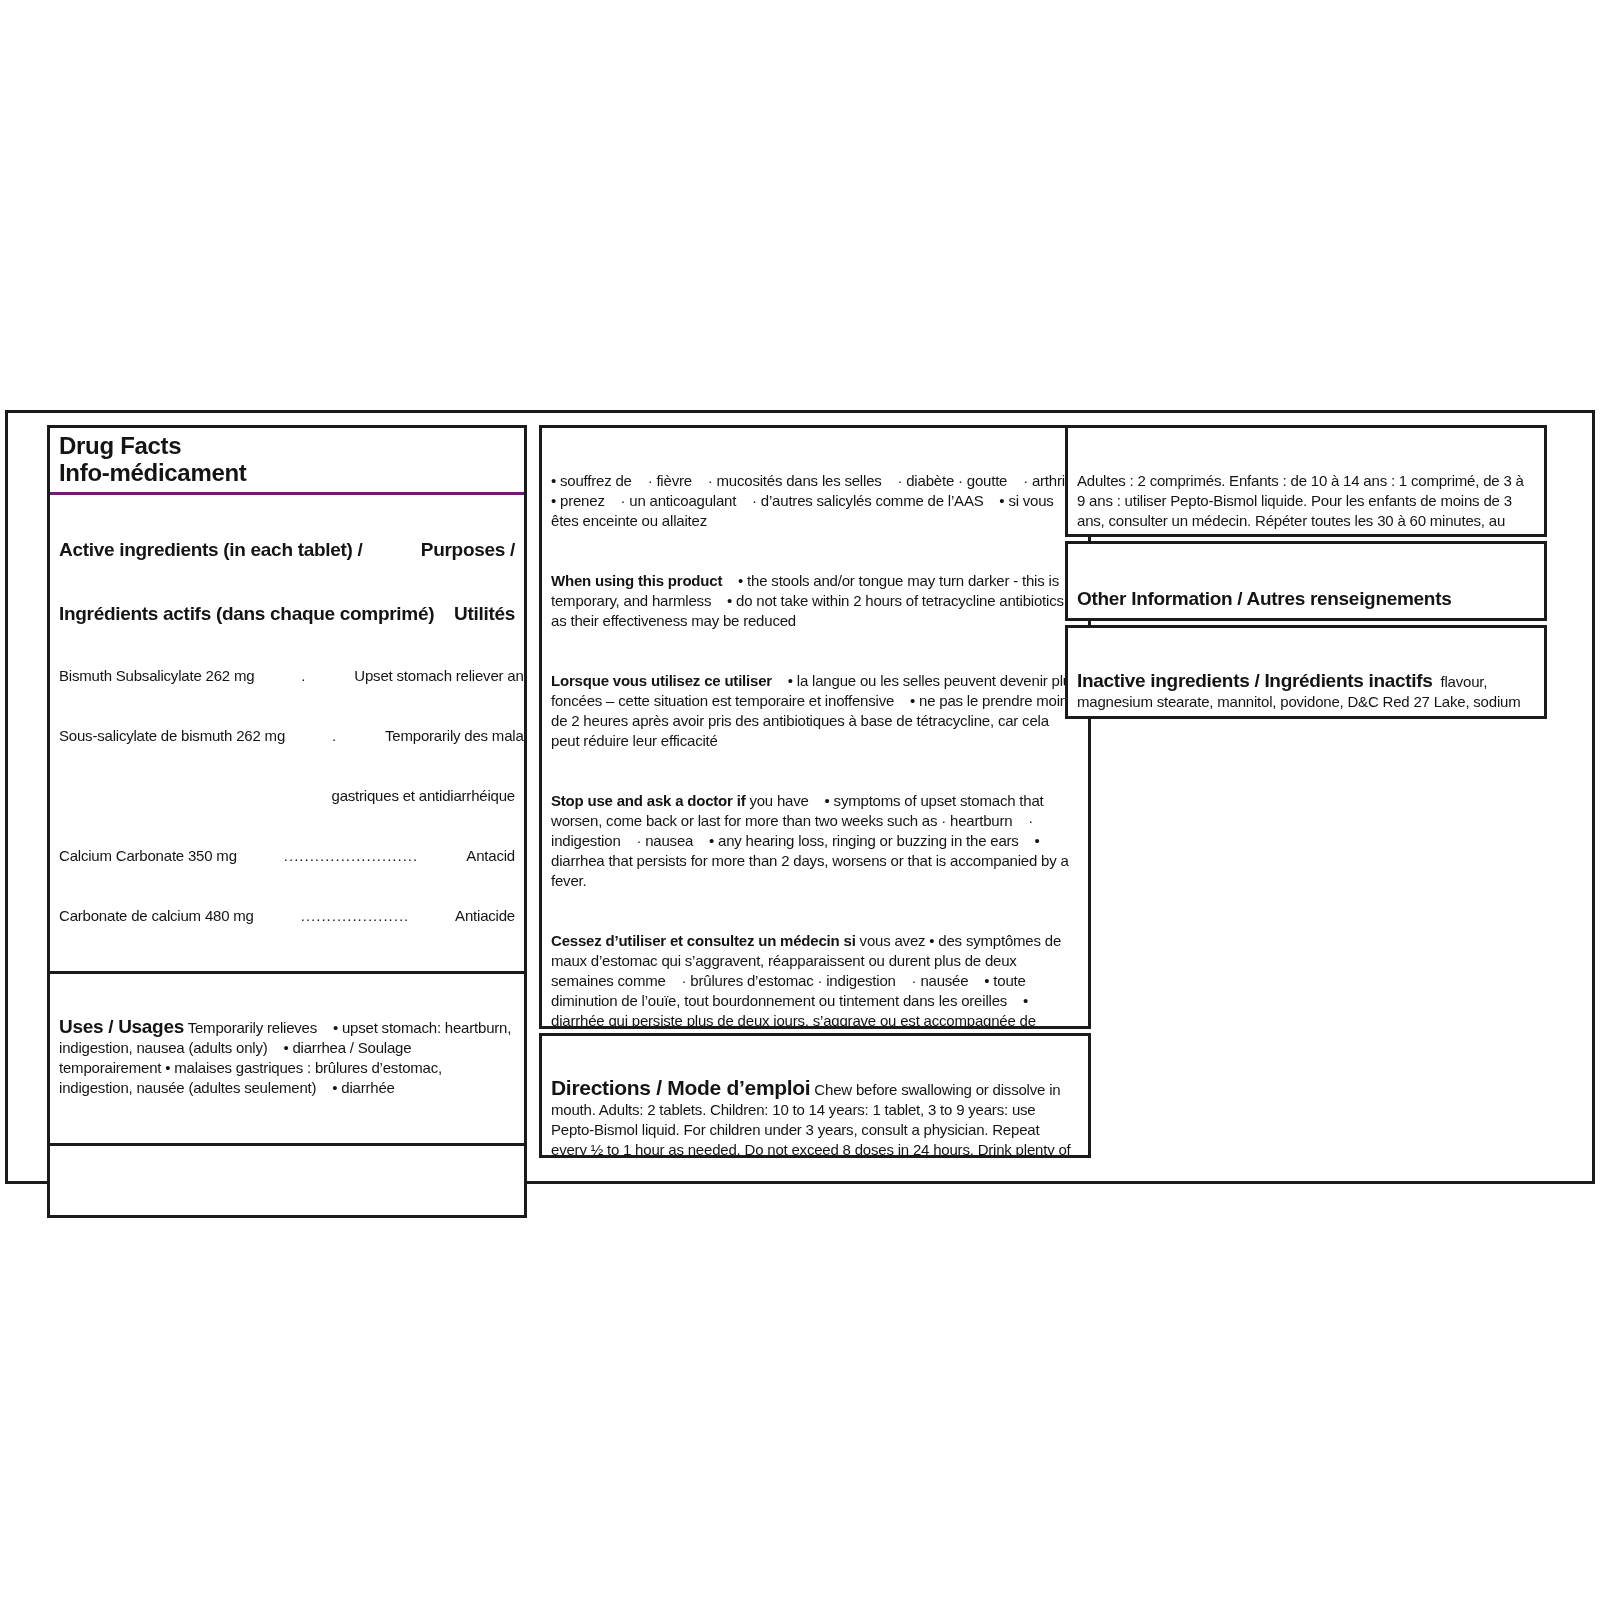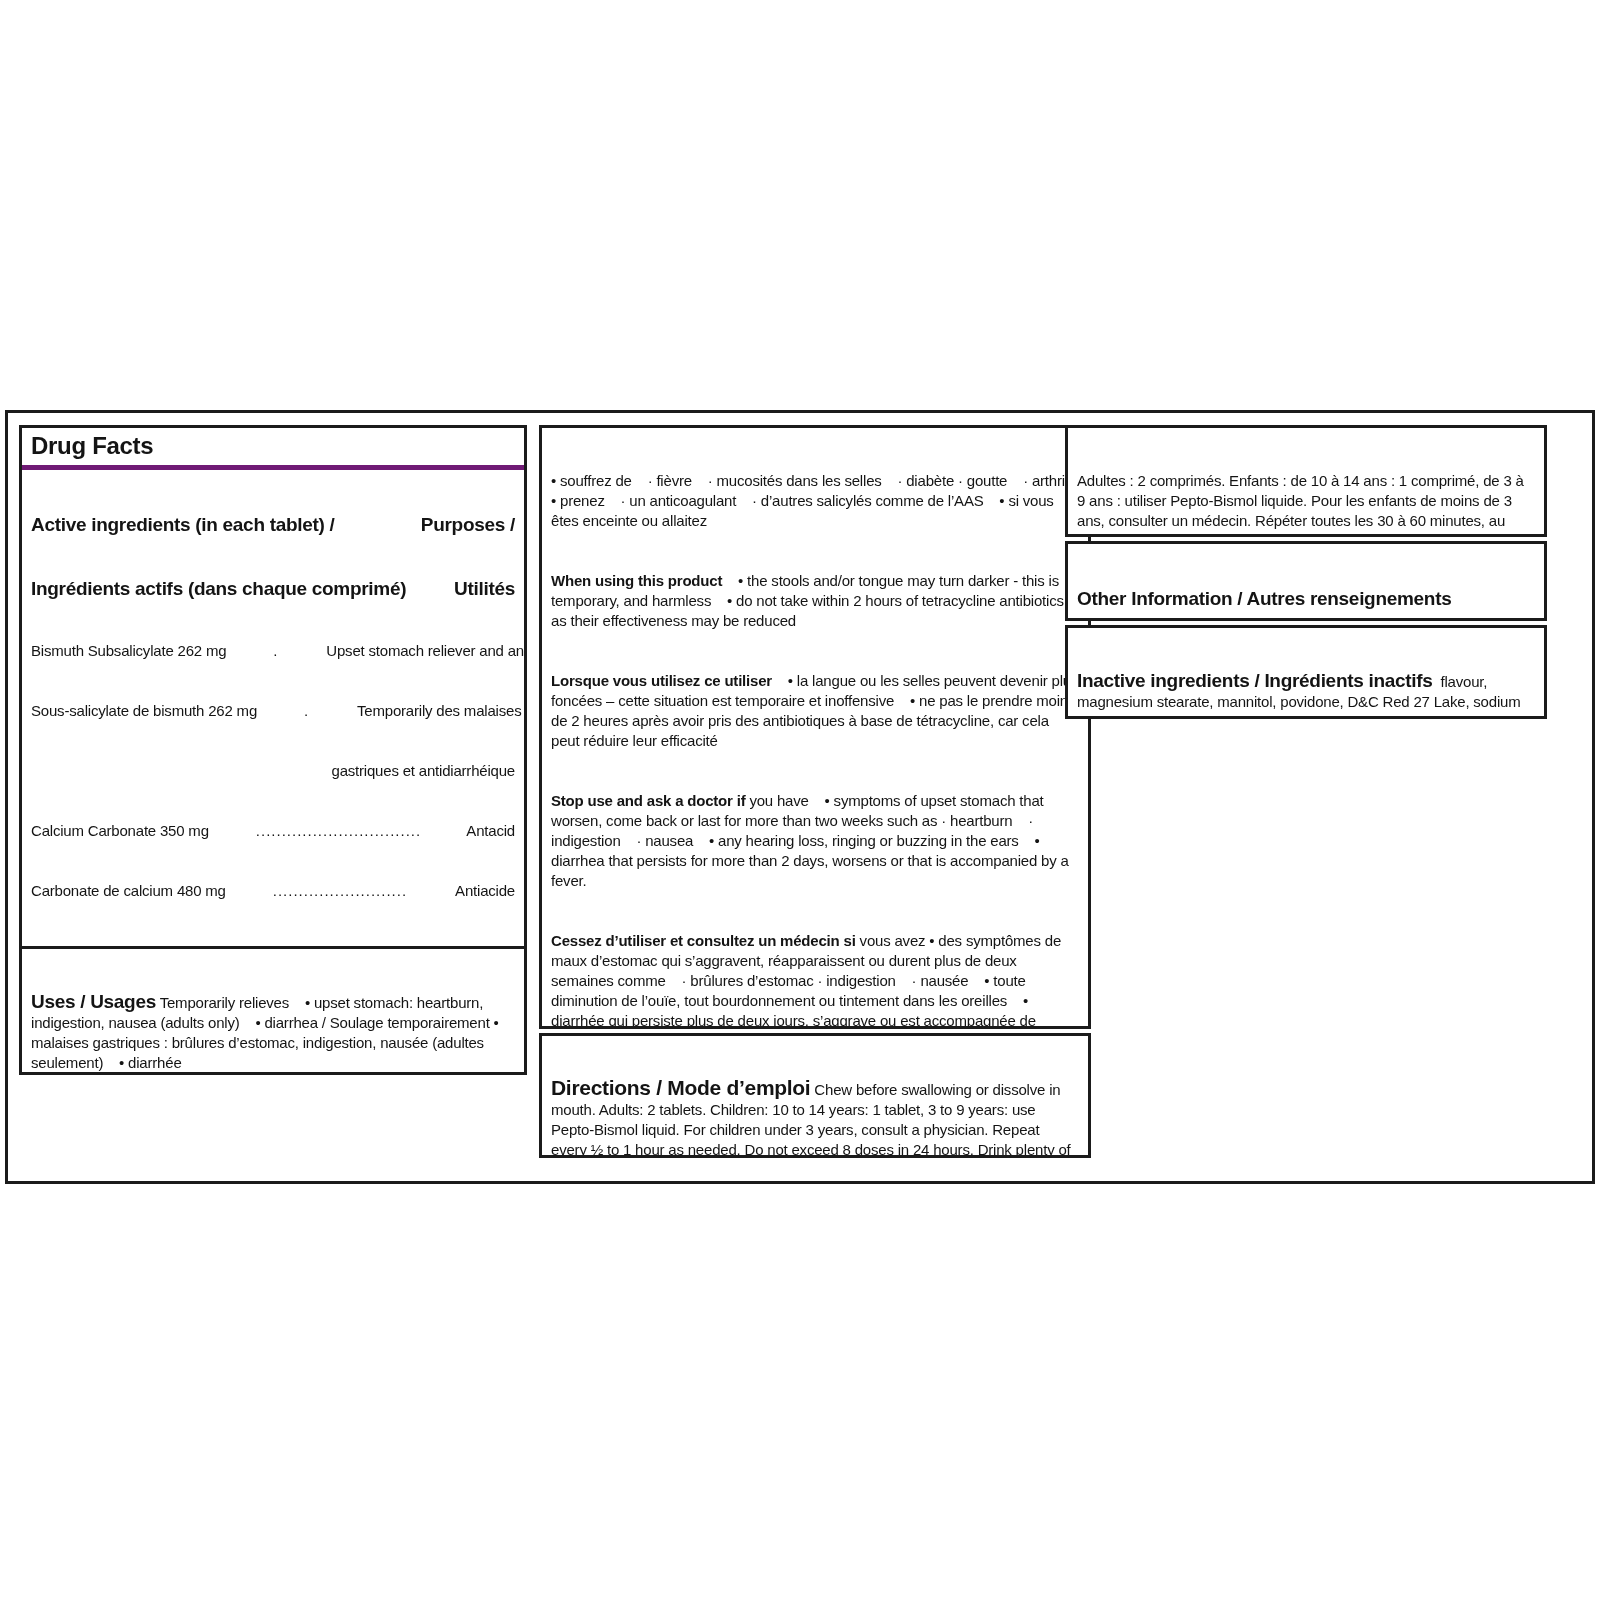--- a/index.html
+++ b/index.html
@@ -20,34 +20,35 @@
   .hd2{font-weight:bold;font-size:21px;letter-spacing:-0.3px;margin-top:12px;}
   .title{font-weight:bold;font-size:24px;line-height:27px;letter-spacing:-0.3px;padding:4px 9px 6px 9px;}
   .headrow{display:flex;justify-content:space-between;line-height:24px;}
   .leadrow{display:flex;align-items:center;gap:45px;}
   .leadname{white-space:nowrap;}
   .leadfill{flex:1;min-width:6px;overflow:hidden;white-space:nowrap;letter-spacing:1px;margin:0 2px;}
   .leadpurpose{white-space:nowrap;}
   .rightline{text-align:right;}
   .h112{height:112px;} .h80{height:80px;} .h94{height:94px;}
   .boxA{height:604px;} .boxB{height:125px;padding:2px 9px;}
-  .leftbox{height:650px;display:flex;flex-direction:column;}
+  .leftbox{height:793px;display:flex;flex-direction:column;margin-left:28px;}
 </style>
 </head>
 <body>
 
 <div class="page">
   <div class="outer">
 
     <div class="col col-left">
       <div class="box leftbox">
         <div class="title">
           <div>Drug Facts</div>
+          <div>Info-médicament</div>
         </div>
-        <div class="section txt" style="border-top:5px solid #701a75;">
+        <div class="section txt" style="border-top:3px solid #701a75;">
           <div class="headrow hd">
             <span><span class="b">Active ingredients</span><span> (in each tablet) /</span></span>
             <span class="b">Purposes /</span>
           </div>
           <div class="headrow hd">
             <span><span class="b">Ingrédients actifs</span><span> (dans chaque comprimé)</span></span>
             <span class="b">Utilités</span>
           </div>
           <div class="leadrow">
             <span class="leadname">Bismuth Subsalicylate 262 mg</span>

